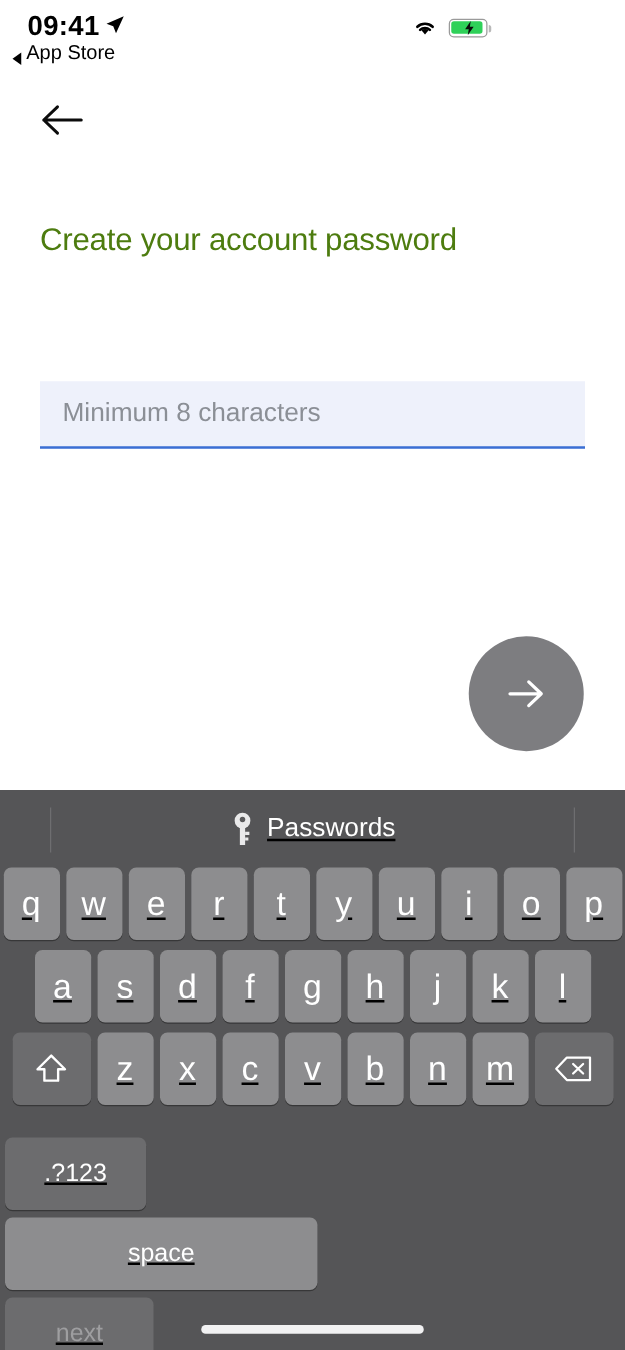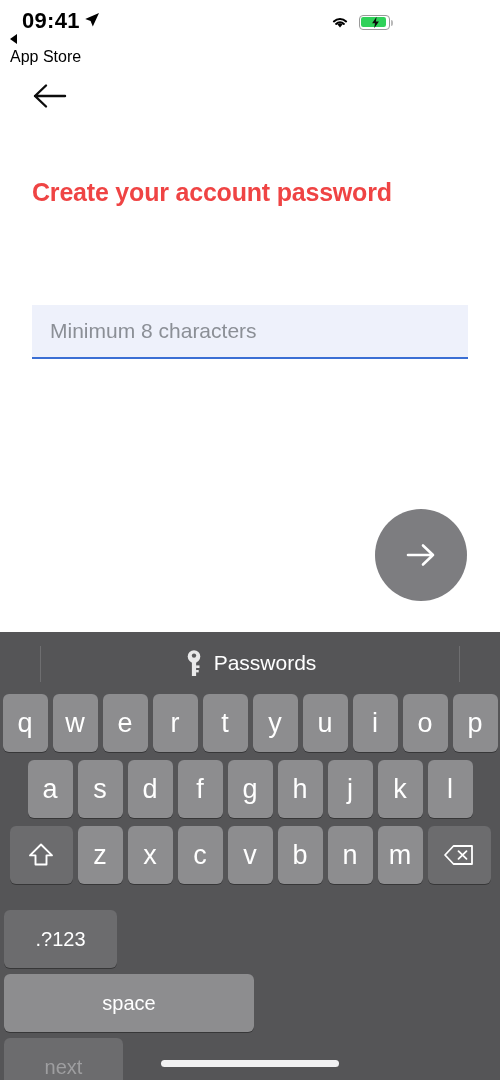--- a/index.html
+++ b/index.html
@@ -13,21 +13,21 @@
 
   
   .statusbar { position:absolute; top:0; left:0; width:404px; height:56px; }
   .sb-time {
     position:absolute; left:22px; top:8px;
     font-size:22px; font-weight:bold; color:#000; letter-spacing:0.3px;
   }
   .sb-loc { position:absolute; left:84px; top:12px; width:16px; height:16px; }
   .sb-back {
     position:absolute; left:10px; top:34px;
-    font-size:16px; color:#000; display:flex; align-items:flex-start; gap:4px;flex-direction:column;
+    font-size:16px; color:#000; display:flex; align-items:flex-end; gap:4px;
   }
   .sb-back-tri {
     width:0;height:0;
     border-top:5px solid transparent;
     border-bottom:5px solid transparent;
     border-right:7px solid #000;
     display:inline-block;
   }
   .sb-right { position:absolute; right:14px; top:14px; display:flex; align-items:center; gap:8px; }
   .batt {
@@ -43,21 +43,21 @@
     background:#2fd159; border-radius:2.2px;
   }
   .batt-bolt{ position:absolute; left:9px; top:0px; width:13px; height:13px; }
 
   
   .backbtn { position:absolute; left:30px; top:76px; width:40px; height:40px; }
 
   
   .title {
     position:absolute; left:32px; top:178px; width:440px;
-    font-size:25px; color:#ef4444; font-weight:700; letter-spacing:-0.2px;
+    font-size:25px; color:#4d7c0f; font-weight:400; letter-spacing:-0.2px;
   }
 
   
   .field-wrap { position:absolute; left:32px; top:305px; width:436px; height:54px; }
   .field {
     width:100%; height:100%;
     background:#eef1fb;
     border:none; border-bottom:2.5px solid #3b6fd4;
     font-size:21px; color:#202124;
     padding:0 18px;
@@ -71,20 +71,21 @@
     position:absolute; left:375px; top:509px;
     width:92px; height:92px; border-radius:50%;
     background:#7d7d80; border:none; cursor:pointer;
     display:flex; align-items:center; justify-content:center;
   }
 
   
   .keyboard {
     position:absolute; left:0; top:632px; width:500px; height:448px;
     background:#555557;
+    text-decoration:underline;
   }
   .quicktype {
     position:relative; height:62px; display:flex; align-items:center; justify-content:center;
   }
   .qt-div { position:absolute; top:14px; width:1.4px; height:36px; background:#6e6e70; }
   .qt-div.l { left:40px; }
   .qt-div.r { left:459px; }
   .qt-pill { display:flex; align-items:center; gap:10px; }
   .qt-label { color:#ffffff; font-size:21px; }
 

